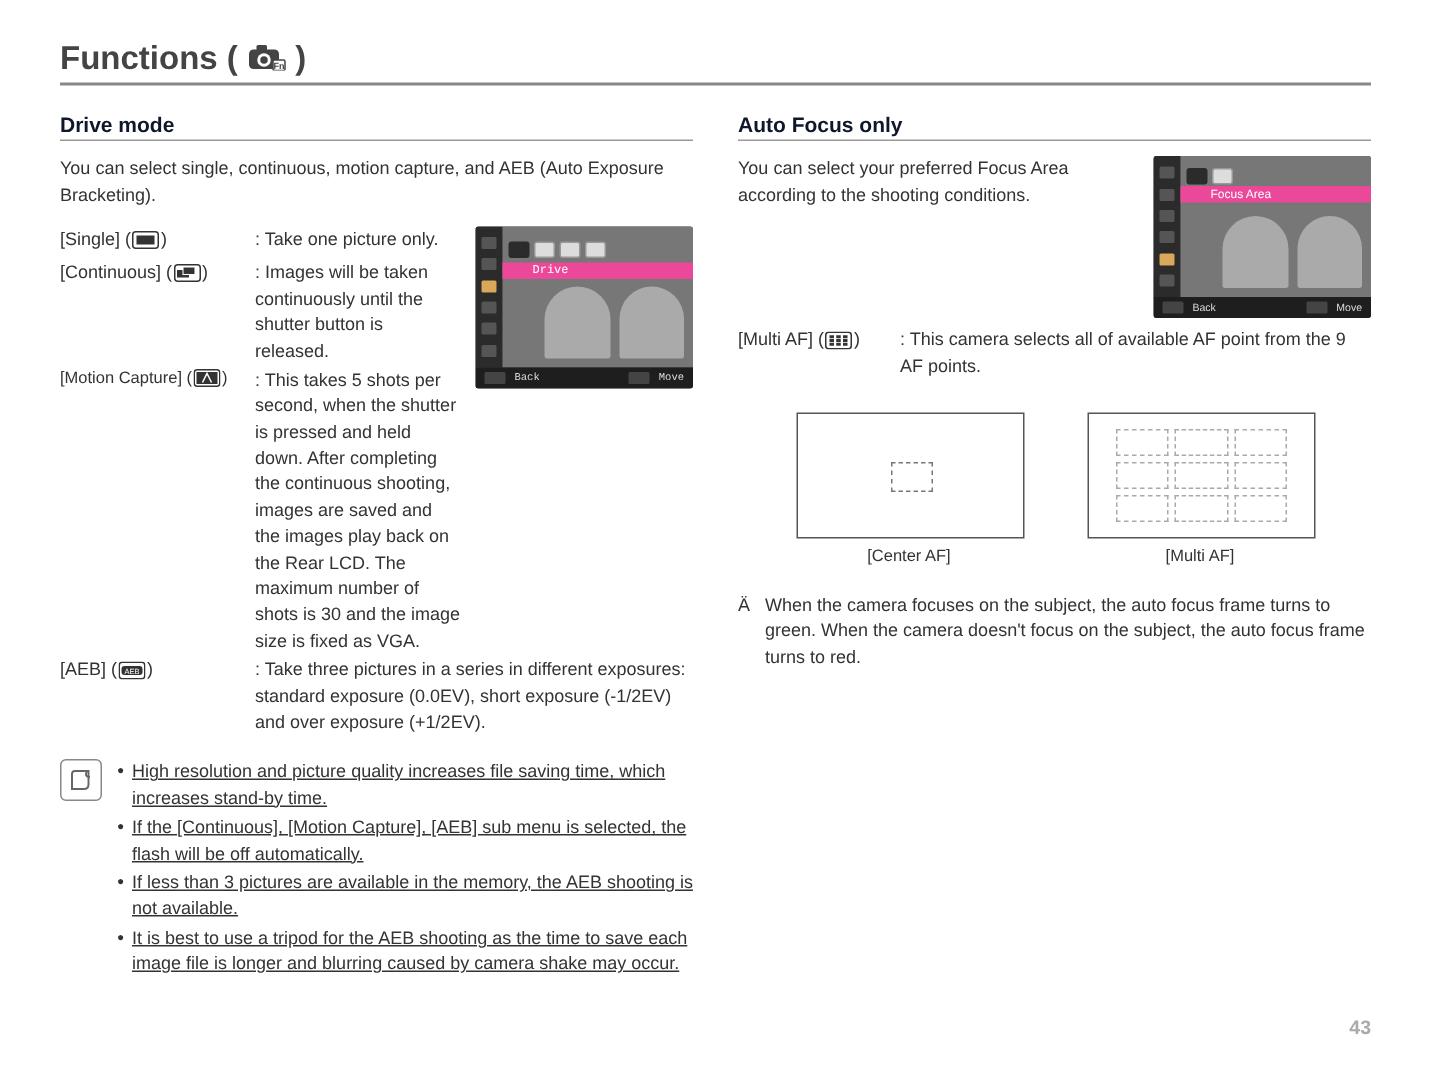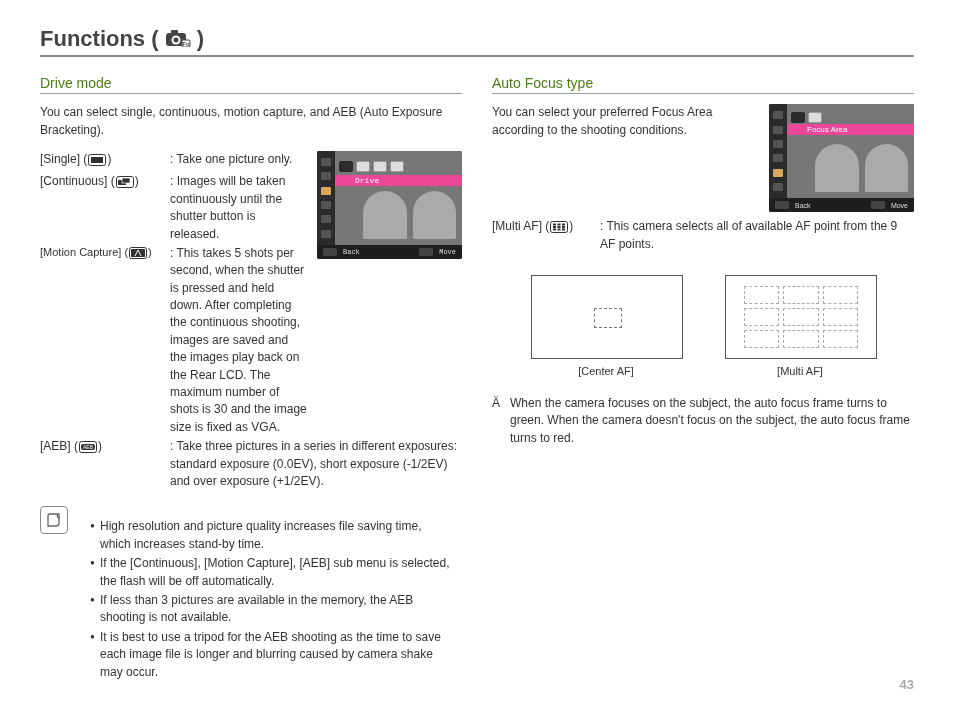--- a/index.html
+++ b/index.html
@@ -1,21 +1,21 @@
 <!DOCTYPE html>
 <html><head>
 <meta charset="utf-8">
 <style>
   html,body{margin:0;padding:0;background:#fff;font-family:Arial,Helvetica,sans-serif;color:#333;}
   .page{width:954px;height:720px;position:relative;box-sizing:border-box;padding:26px 40px 20px 40px;}
   h1.title{font-size:22px;font-weight:bold;color:#444;margin:0 0 4px 0;border-bottom:2px solid #888;padding-bottom:2px;}
   .title .fn-icon{display:inline-block;vertical-align:middle;}
   .cols{display:flex;gap:30px;margin-top:18px;}
   .col{flex:1;min-width:0;}
-  h2.section{font-size:14px;font-weight:normal;color:#4d7c0f;margin:0 0 10px 0;border-bottom:1px solid #999;padding-bottom:2px;}
+  h2.section{font-size:14px;font-weight:bold;color:#0f172a;margin:0 0 10px 0;border-bottom:1px solid #999;padding-bottom:2px;}
   p.intro{font-size:12px;line-height:1.45;margin:0 0 12px 0;}
   .defs{font-size:12px;line-height:1.45;}
   .defrow{display:flex;align-items:flex-start;margin-bottom:2px;}
   .term{flex:0 0 130px;white-space:nowrap;}
   .term-n{flex:0 0 108px;white-space:nowrap;}
   .mini-icon{display:inline-block;vertical-align:-3px;margin:0 1px;}
   .desc{flex:1;}
   .desc::before{content:": ";}
   .screenshot{background:#3a3a3a;border-radius:2px;overflow:hidden;position:relative;float:right;margin:0 0 6px 10px;font-size:7px;color:#ddd;}
   .ss1{width:145px;height:108px;font-family:Liberation Mono, monospace;}
@@ -30,21 +30,21 @@
   .ss-pills{position:absolute;left:22px;top:10px;display:flex;gap:3px;}
   .ss-pills .p{width:12px;height:9px;border-radius:2px;background:#ddd;border:1px solid #999;}
   .ss-pills .p.sel{background:#2b2b2b;border-color:#2b2b2b;}
   .ss-foot{position:absolute;left:0;right:0;bottom:0;height:14px;background:#1e1e1e;display:flex;align-items:center;padding:0 6px;gap:6px;}
   .ss-foot .kb{width:14px;height:8px;background:#444;border-radius:1px;}
   .ss-people{position:absolute;left:28px;right:6px;top:40px;bottom:6px;display:flex;gap:6px;}
   .ss-people .pp{flex:1;background:#aaa;border-radius:24px 24px 2px 2px;}
   .notebox{display:flex;gap:10px;margin-top:14px;clear:both;}
   .noteicon{flex:0 0 26px;height:26px;border:1px solid #888;border-radius:4px;display:flex;align-items:center;justify-content:center;}
   .notes{flex:1;font-size:12px;line-height:1.45;}
-  .notes ul{margin:12px;padding:0;list-style:none;}
+  .notes ul{margin:0;padding:0;list-style:none;text-decoration:underline;}
   .notes li{position:relative;padding-left:10px;margin-bottom:2px;}
   .notes li::before{content:"●";position:absolute;left:0;top:0;font-size:8px;line-height:16px;}
   .af-figs{display:flex;gap:44px;justify-content:center;margin-top:22px;}
   .af-fig{width:150px;}
   .af-box{width:150px;height:82px;border:1px solid #555;background:#fff;position:relative;}
   .af-center{position:absolute;left:50%;top:50%;width:26px;height:18px;margin-left:-13px;margin-top:-9px;border:1px dashed #777;}
   .af-grid{position:absolute;left:18px;top:10px;right:18px;bottom:10px;display:grid;grid-template-columns:repeat(3,1fr);grid-template-rows:repeat(3,1fr);gap:4px;}
   .af-grid div{border:1px dashed #aaa;}
   .af-cap{text-align:center;font-size:11px;margin-top:6px;color:#333;}
   .asterisk{font-size:12px;line-height:1.45;margin-top:18px;display:flex;}
@@ -158,21 +158,21 @@
             <li>High resolution and picture quality increases file saving time, which increases stand-by time.</li>
             <li>If the [Continuous], [Motion Capture], [AEB] sub menu is selected, the flash will be off automatically.</li>
             <li>If less than 3 pictures are available in the memory, the AEB shooting is not available.</li>
             <li>It is best to use a tripod for the AEB shooting as the time to save each image file is longer and blurring caused by camera shake may occur.</li>
           </ul>
         </div>
       </div>
     </div>
 
     <div class="col">
-      <h2 class="section">Auto Focus type</h2>
+      <h2 class="section">Auto Focus only</h2>
 
       <div class="clearfix">
         <div class="screenshot ss2">
           <div class="ss-left">
             <div class="dot"></div>
             <div class="dot"></div>
             <div class="dot"></div>
             <div class="dot"></div>
             <div class="dot hl"></div>
             <div class="dot"></div>

